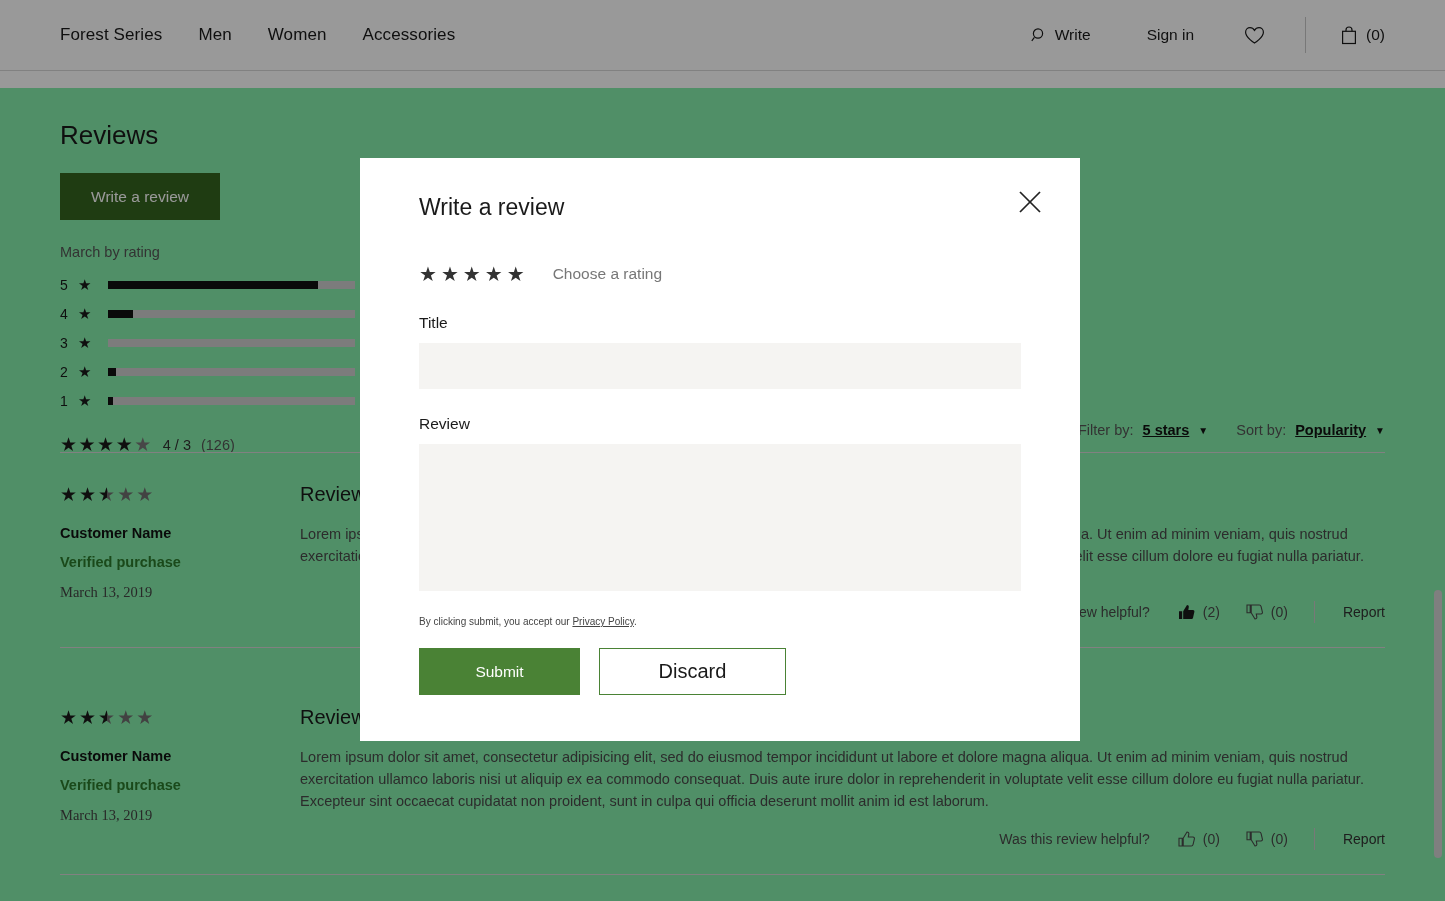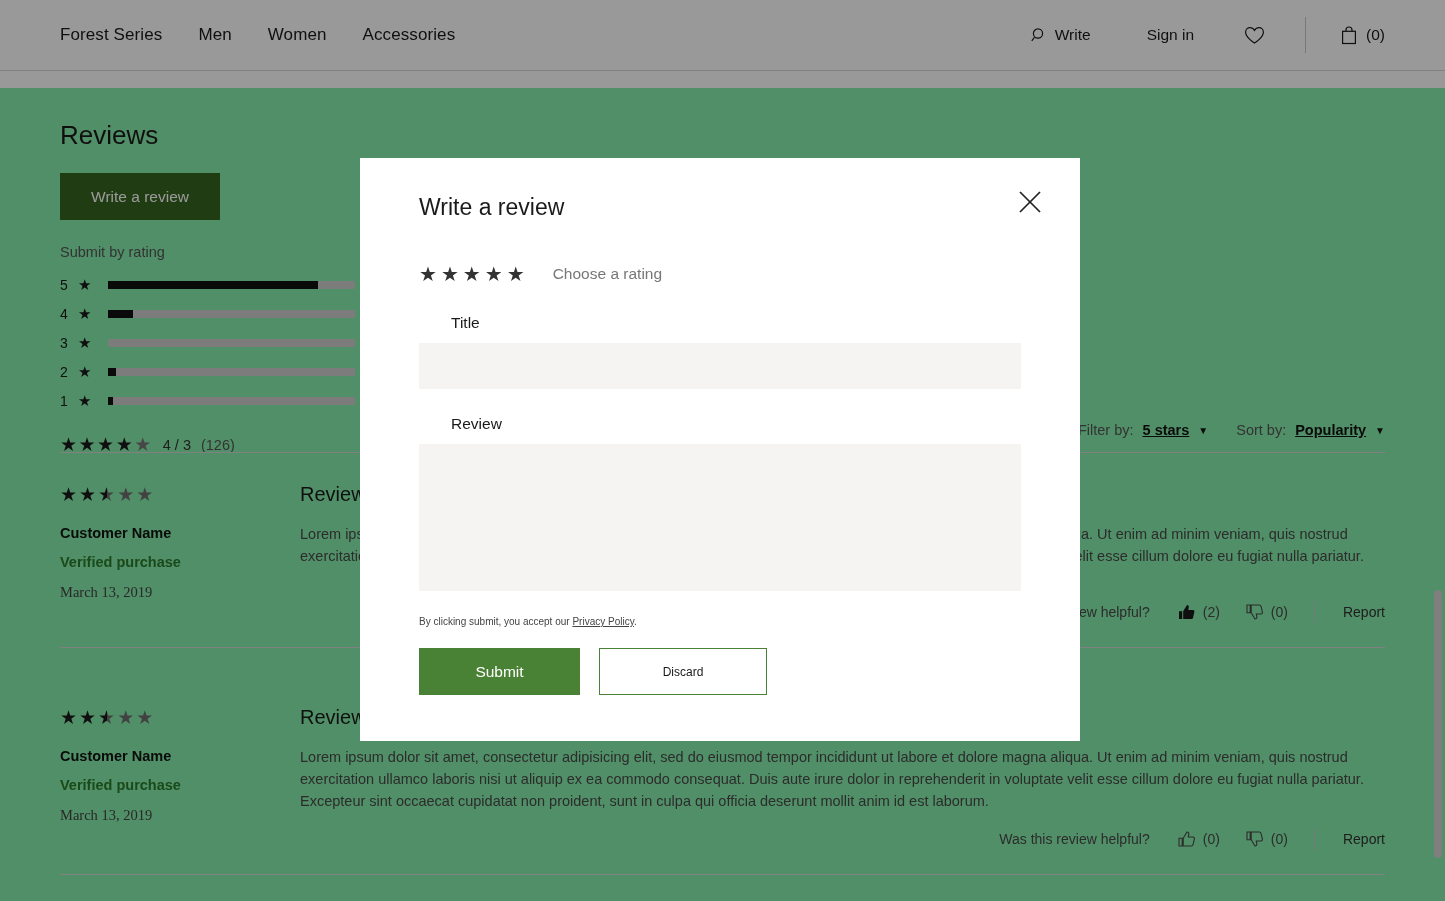--- a/index.html
+++ b/index.html
@@ -165,21 +165,21 @@
   .modal-close {
     position: absolute; right: 28px; top: 22px;
     width: 44px; height: 44px; border: none; background: transparent;
     cursor: pointer; display: flex; align-items: center; justify-content: center;
   }
   .m-rating { margin-top: 41px; display: flex; align-items: center; }
   .m-stars {
     font-size: 20px; letter-spacing: 4px; color: #333333; cursor: pointer;
   }
   .m-rating-hint { margin-left: 24px; font-size: 15.5px; color: #777777; }
-  .fld-label { font-size: 15.5px; color: #1a1a1a; margin-left: 32px; }
+  .fld-label { font-size: 15.5px; color: #1a1a1a; }
   .m-title-label { margin-top: 28px; }
   .m-input {
     margin-top: 11px; width: 602px; height: 46px;
     background: #f5f4f2; border: none; outline: none;
     font-family: "Liberation Sans", sans-serif; font-size: 15px;
     color: #1a1a1a; padding: 0 12px;
   }
   .m-review-label { margin-top: 26px; }
   .m-textarea {
     margin-top: 11px; width: 602px; height: 147px;
@@ -189,22 +189,22 @@
   }
   .m-legal { margin-top: 21px; font-size: 10px; color: #444; }
   .m-legal a { color: #444; text-decoration: underline; }
   .m-actions { margin-top: 21px; display: flex; gap: 19px; }
   .btn-submit {
     width: 161px; height: 47px; background: #4a8235; color: #ffffff;
     border: none; font-size: 15.5px; cursor: pointer;
     font-family: "Liberation Sans", sans-serif;
   }
   .btn-discard {
-    width: 168px; height: 47px; background: #ffffff; color: #1a1a1a;
-    border: 1px solid #4a8235; font-size: 12px; cursor: pointer;
+    width: 187px; height: 47px; background: #ffffff; color: #1a1a1a;
+    border: 1px solid #4a8235; font-size: 20px; cursor: pointer;
     font-family: "Liberation Sans", sans-serif;
   }
 </style>
 </head>
 <body>
 
 <div id="page-root">
 
   <div class="header">
     <nav class="nav">
@@ -250,21 +250,21 @@
       </div>
     </div>
   </div>
 
   <div class="content">
 
     <h1 class="page-title">Reviews</h1>
 
     <button class="btn-write">Write a review</button>
 
-    <div class="filter-label">Submit by rating</div>
+    <div class="filter-label">March by rating</div>
 
     <div class="bars">
       <div class="bar-row">
         <span class="bar-num">5</span>
         <span class="bar-star">★</span>
         <span class="bar-track">
             <span class="bar-fill" style="width: 85%;"></span>
           </span>
         <span class="bar-pct">85%</span>
       </div>

